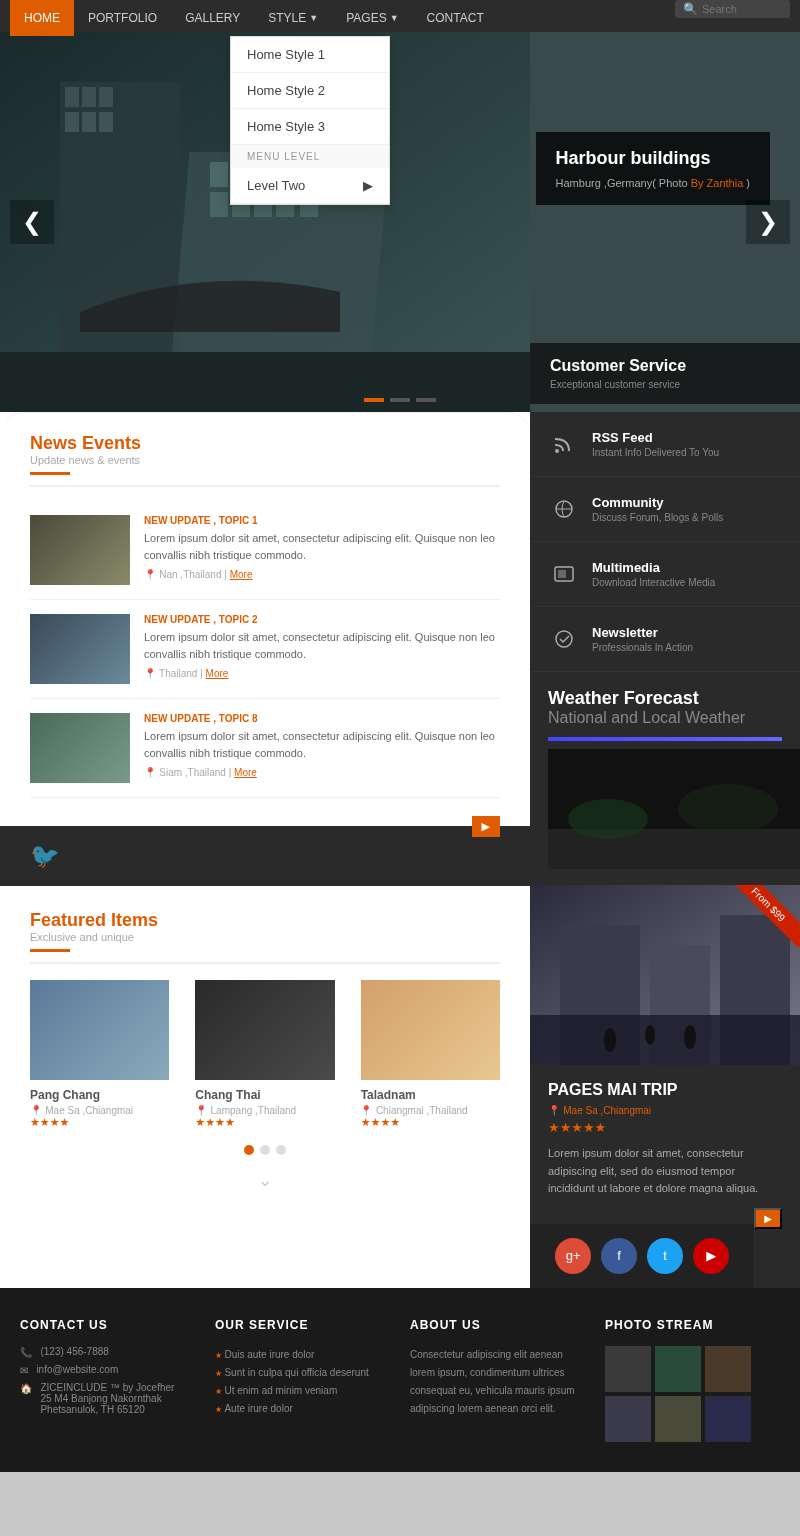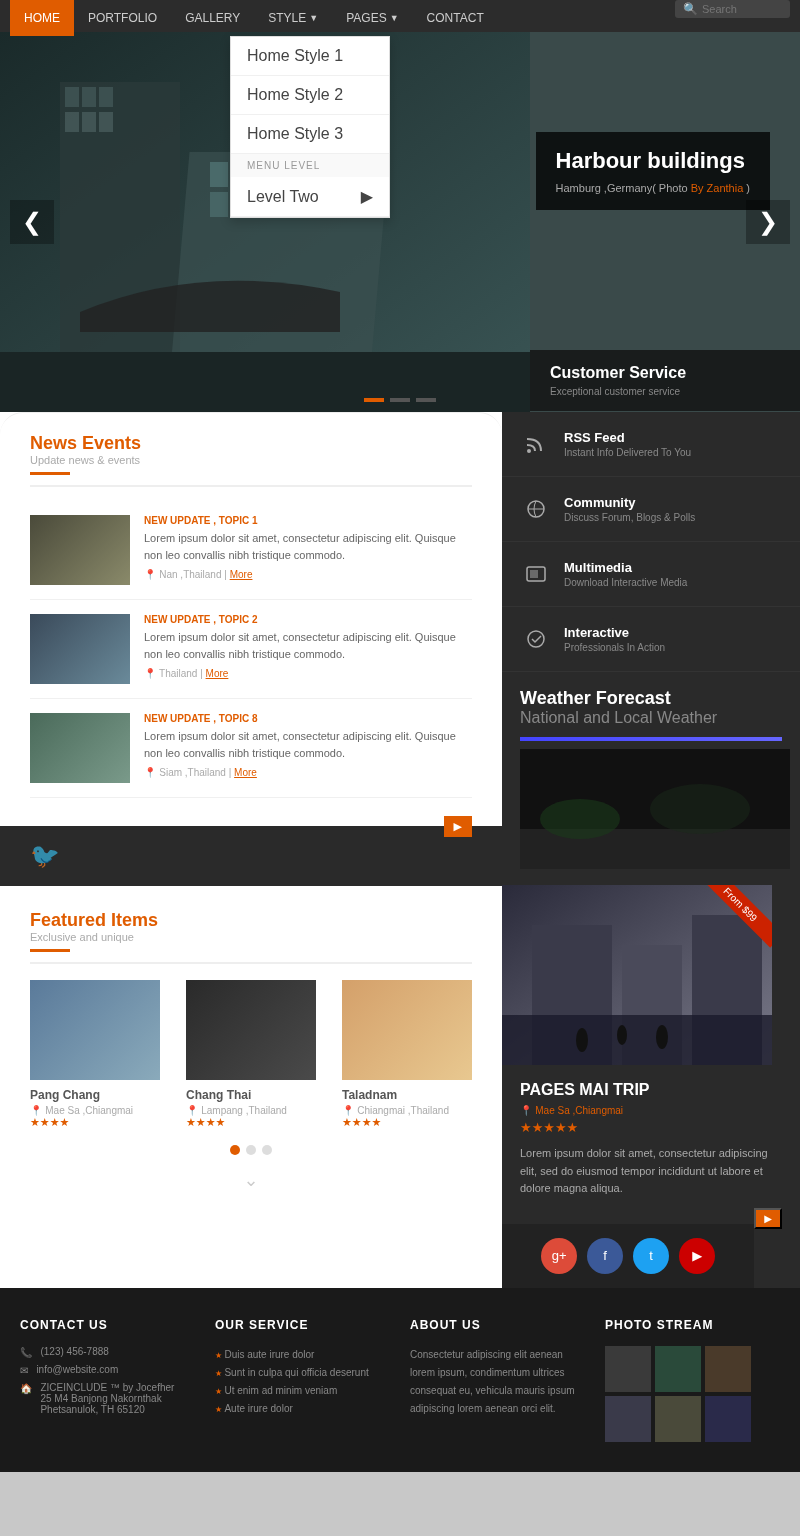--- a/index.html
+++ b/index.html
@@ -9,44 +9,44 @@
     nav { background: #2c2c2c; height: 32px; display: flex; align-items: flex-start; padding: 0 10px; position: relative; z-index: 100; }
     .nav-item { color: #ccc; font-size: 12px; padding: 0 14px; height: 36px; display: flex; align-items: center; cursor: pointer; text-transform: uppercase; }
     .nav-item.active { background: #e05c00; color: #fff; }
     .nav-arrow { font-size: 9px; margin-left: 3px; }
     .nav-search { margin-left: auto; display: flex; align-items: center; background: #444; border-radius: 3px; padding: 2px 8px; }
     .nav-search input { background: transparent; border: none; color: #ccc; font-size: 11px; outline: none; width: 80px; }
     .nav-search span { color: #999; font-size: 12px; margin-right: 4px; }
 
     
     .dropdown-overlay { position: absolute; top: 36px; left: 230px; background: #fff; border: 1px solid #ddd; box-shadow: 0 4px 10px rgba(0,0,0,0.2); width: 160px; z-index: 200; }
-    .dropdown-item { padding: 10px 16px; font-size: 16px; color: #444; cursor: pointer; border-bottom: 1px solid #f0f0f0; }
+    .dropdown-item { padding: 10px 16px; font-size: 13px; color: #444; cursor: pointer; border-bottom: 1px solid #f0f0f0; }
     .dropdown-divider-label { padding: 6px 16px; font-size: 10px; color: #999; text-transform: uppercase; background: #f9f9f9; letter-spacing: 1px; }
     .dropdown-item-arrow { display: flex; justify-content: space-between; align-items: center; }
 
     
     .hero { position: relative; width: 800px; height: 380px; background: #3a4a4a; overflow: hidden; }
     
     .building-bg { position: absolute; top: 0; left: 0; width: 530px; height: 380px; background: linear-gradient(160deg, #1a2a2a 0%, #3a5555 50%, #4a6565 100%); }
     .hero-arrow-left { position: absolute; left: 10px; top: 50%; transform: translateY(-50%); color: #fff; font-size: 24px; cursor: pointer; z-index: 10; background: rgba(0,0,0,0.3); padding: 8px 12px; }
     .hero-arrow-right { position: absolute; right: 10px; top: 50%; transform: translateY(-50%); color: #fff; font-size: 24px; cursor: pointer; z-index: 10; background: rgba(0,0,0,0.3); padding: 8px 12px; }
     .hero-caption { position: absolute; top: 100px; right: 30px; background: rgba(0,0,0,0.75); padding: 16px 20px; max-width: 240px; }
-    .hero-caption h2 { color: #fff; font-size: 22px; font-weight: bold; margin-bottom: 8px; }
+    .hero-caption h2 { color: #fff; font-size: 18px; font-weight: bold; margin-bottom: 8px; }
     .hero-caption p { color: #aaa; font-size: 11px; }
     .hero-dots { position: absolute; bottom: 10px; left: 50%; transform: translateX(-50%); display: flex; gap: 6px; }
     .hero-dot { width: 20px; height: 4px; background: #555; }
     .hero-dot.active { background: #e05c00; }
-    .customer-service { position: absolute; bottom: 1px; right: 0; background: rgba(20,20,20,0.85); padding: 14px 20px; width: 270px; }
+    .customer-service { position: absolute; bottom: 8px; right: 0; background: rgba(20,20,20,0.85); padding: 14px 20px; width: 270px; }
     .customer-service h3 { color: #fff; font-size: 16px; margin-bottom: 4px; }
     .customer-service p { color: #888; font-size: 10px; }
 
     
     .main-wrapper { display: flex; background: #f0f0f0; }
     .content-area { flex: 1; background: #fff; }
-    .sidebar { width: 298px; background: #2a2a2a; }
+    .sidebar { width: 270px; background: #2a2a2a; }
 
     
     .intro { padding: 30px 40px; text-align: center; background: #fff; }
     .intro h2 { font-size: 22px; color: #555; margin-bottom: 14px; }
     .intro h2 span { color: #e05c00; }
     .intro-quote { display: flex; align-items: flex-start; gap: 10px; margin-bottom: 20px; }
     .intro-quote .quote-mark { font-size: 40px; color: #ddd; line-height: 1; margin-top: -6px; }
     .intro-quote p { font-style: italic; color: #777; font-size: 14px; line-height: 1.6; }
     .read-more-btn { border: 1px solid #aaa; background: #fff; padding: 8px 24px; font-size: 12px; cursor: pointer; color: #555; }
 
@@ -363,21 +363,21 @@
 
     <div class="sidebar-widget">
       <div class="sidebar-widget-icon">
         <div class="widget-icon">
           <svg width="22" height="22" viewBox="0 0 22 22" fill="none">
             <circle cx="11" cy="11" r="8" stroke="#aaa" stroke-width="1.5" fill="none"></circle>
             <path d="M7 11 L10 14 L16 8" stroke="#aaa" stroke-width="1.5" fill="none"></path>
           </svg>
         </div>
         <div>
-          <h4>Interactive</h4>
+          <h4>Newsletter</h4>
           <p>Professionals In Action</p>
         </div>
       </div>
     </div>
 
     <div class="weather-section">
       <h3>Weather Forecast</h3>
       <p>National and Local Weather</p>
       <div class="weather-bar"></div>
       <div class="weather-img">

